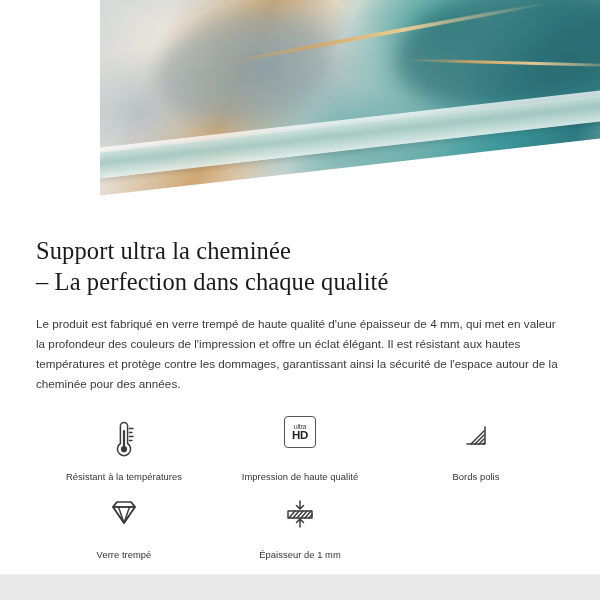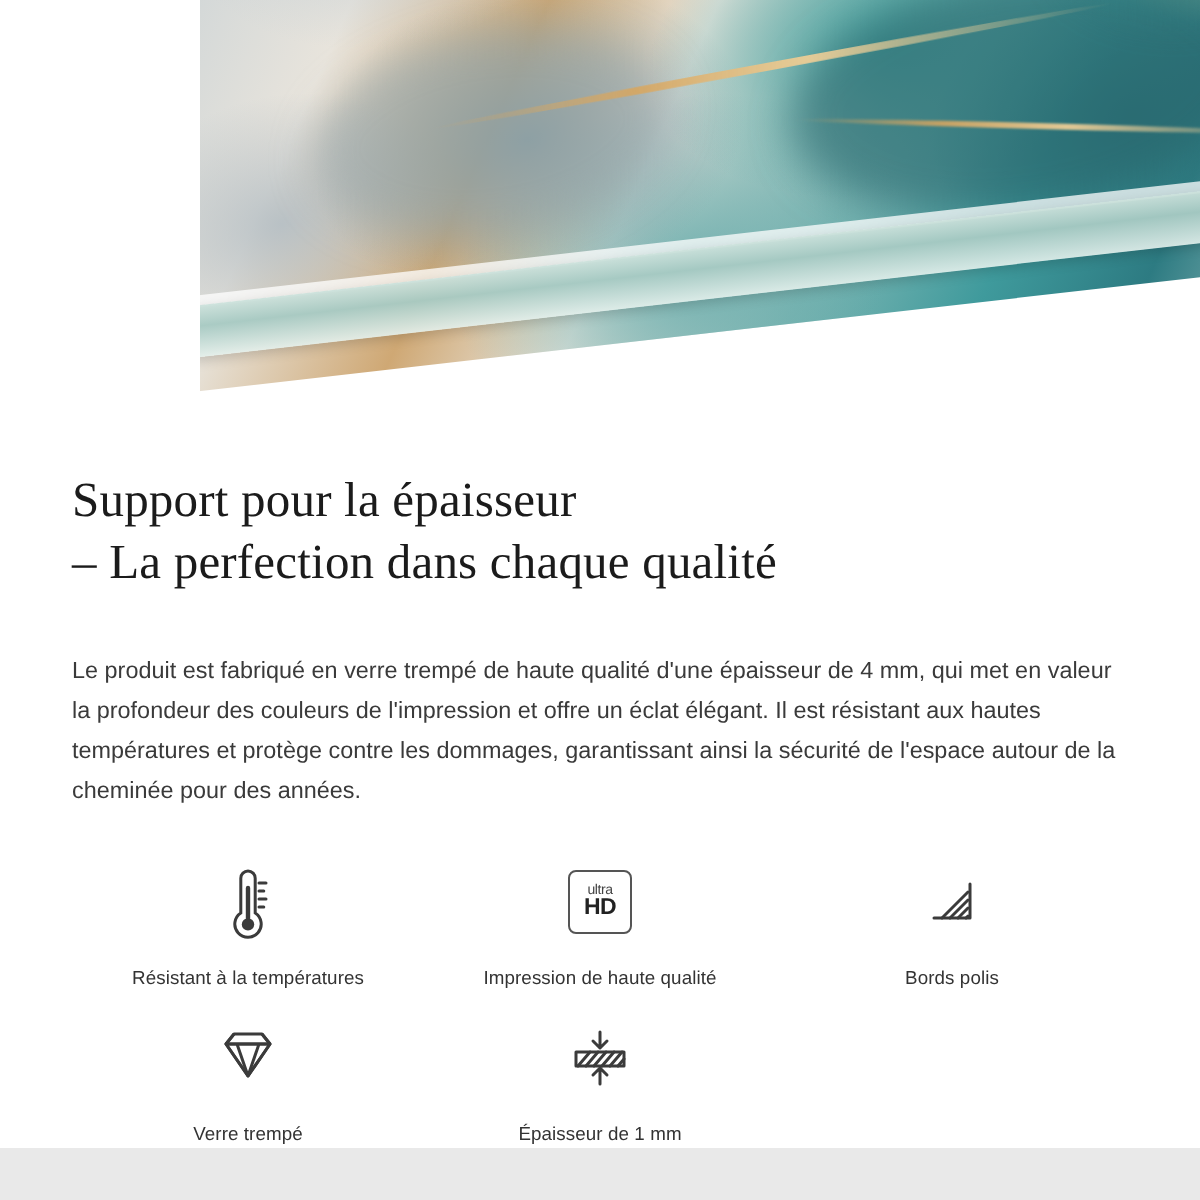--- a/index.html
+++ b/index.html
@@ -135,21 +135,21 @@
     font-size: 24.5px;
     line-height: 1.28;
     color: #1b1b1b;
     margin: 0;
     padding-top: 20px;
     font-weight: 400;
     letter-spacing: 0.1px;
   }
   .headline .l2 { display: block; }
   .body-copy {
-    margin: 28px 0 0 0;
+    margin: 16px 0 0 0;
     font-size: 11.7px;
     line-height: 1.72;
     color: #3a3a3a;
     letter-spacing: 0.01px;
   }
 
   
   .features {
     margin-top: 22px;
     display: grid;
@@ -158,21 +158,21 @@
   }
   .feature {
     display: flex;
     flex-direction: column;
     align-items: center;
     justify-content: flex-start;
   }
   .feature-icon {
     height: 46px;
     display: flex;
-    align-items: center;
+    align-items: flex-start;
     justify-content: center;
   }
   .feature-label {
     margin-top: 9px;
     font-size: 9.4px;
     color: #333333;
     text-align: center;
     letter-spacing: 0.05px;
   }
   .uhd-box {
@@ -218,21 +218,21 @@
       <div class="glass-edge"></div>
     </div>
     <div class="hero-mask-left"></div>
     <div class="sparkle sp1"></div>
     <div class="sparkle sp2"></div>
   </div>
 
   <div class="content">
 
     <h1 class="headline">
-      <span>Support pour la épaisseur</span>
+      <span>Support ultra la cheminée</span>
       <span class="l2">– La perfection dans chaque qualité</span>
     </h1>
 
     <p class="body-copy">Le produit est fabriqué en verre trempé de haute qualité d'une épaisseur de 4 mm, qui met en valeur la profondeur des couleurs de l'impression et offre un éclat élégant. Il est résistant aux hautes températures et protège contre les dommages, garantissant ainsi la sécurité de l'espace autour de la cheminée pour des années.</p>
 
     <div class="features">
 
       <div class="feature">
         <div class="feature-icon">
           <svg width="40" height="44" viewBox="0 0 40 44" fill="none" stroke="#3b3b3b" stroke-width="1.5" stroke-linecap="round">

